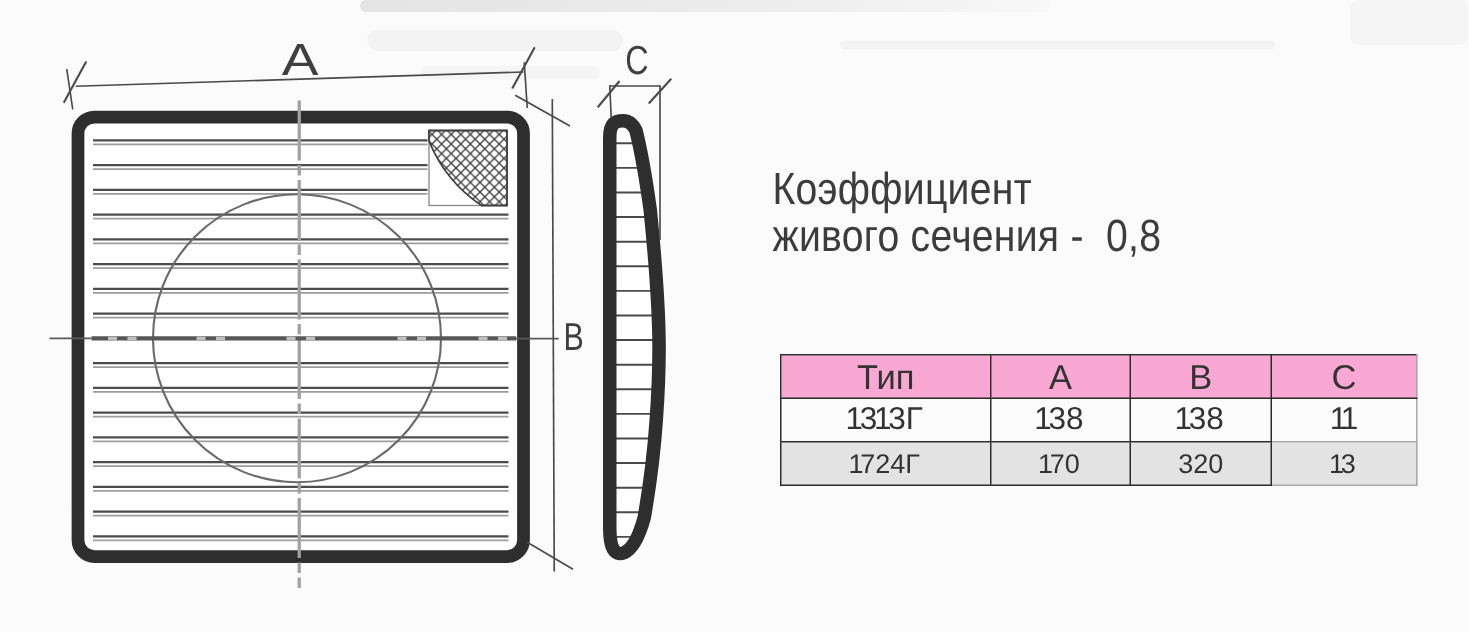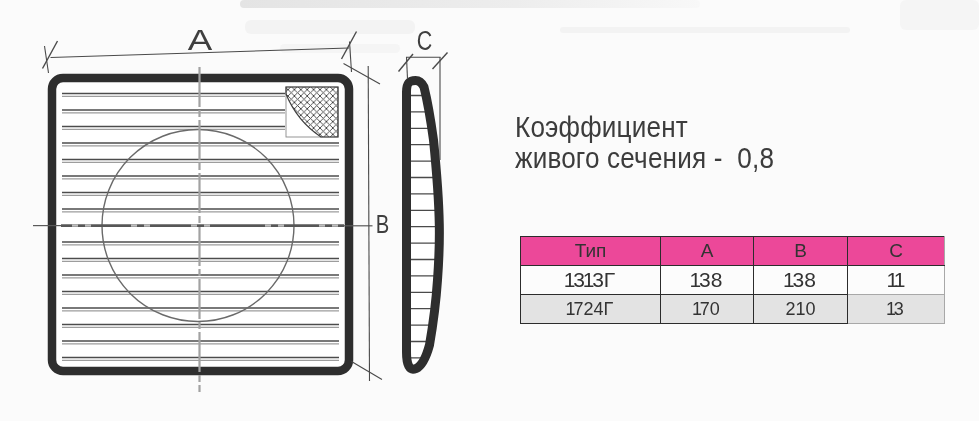--- a/index.html
+++ b/index.html
@@ -8,21 +8,21 @@
   #txt{position:absolute;left:515px;top:110.5px;font-size:30px;line-height:31.5px;
        color:#3c3c3c;letter-spacing:0.2px;transform:scaleX(0.87);transform-origin:0 0;
        white-space:nowrap;}
   #tbl{position:absolute;left:520px;top:236px;border-collapse:collapse;
        color:#333;text-align:center;}
   #tbl td{border:1.6px solid #2c2c2c;padding:0;}
   #tbl .c0{width:139px;}
   #tbl .c1{width:92px;}
   #tbl .c2{width:93px;}
   #tbl .c3{width:96px;}
-  #tbl tr.h td{height:28px;background:#ec4899;font-size:19px;margin-top:16px;}
+  #tbl tr.h td{height:28px;background:#f9a8d4;font-size:23px;margin-top:16px;}
   #tbl tr.r1 td{height:28px;background:#fcfcfc;font-size:21px;}
   #tbl tr.r2 td{height:28px;background:#e3e3e3;font-size:18px;}
   #tbl tr.r3 td{height:26px;background:#fcfcfc;font-size:22.5px;}
   #tbl td.f{border-right-color:#a8a8a8;}
   #tbl tr.r1 td.f, #tbl tr.r2 td.f{border-bottom-color:#a8a8a8;}
   #tbl tr.r3 td.f{border-bottom-color:#8a8a8a;}
   .streak{position:absolute;border-radius:6px;}
   .n1{font-style:normal;display:inline-block;margin:0 -2.2px;}
 </style>
 </head>
@@ -175,17 +175,17 @@
       </tr>
     <tr class="r1">
         <td><i class="n1">1</i>3<i class="n1">1</i>3Г</td>
         <td><i class="n1">1</i>38</td>
         <td><i class="n1">1</i>38</td>
         <td class="f"><i class="n1">1</i><i class="n1">1</i></td>
       </tr>
     <tr class="r2">
         <td><i class="n1">1</i>724Г</td>
         <td><i class="n1">1</i>70</td>
-        <td>210</td>
+        <td>320</td>
         <td class="f"><i class="n1">1</i>3</td>
       </tr>
   </tbody>
   </table>
 
 </body></html>

